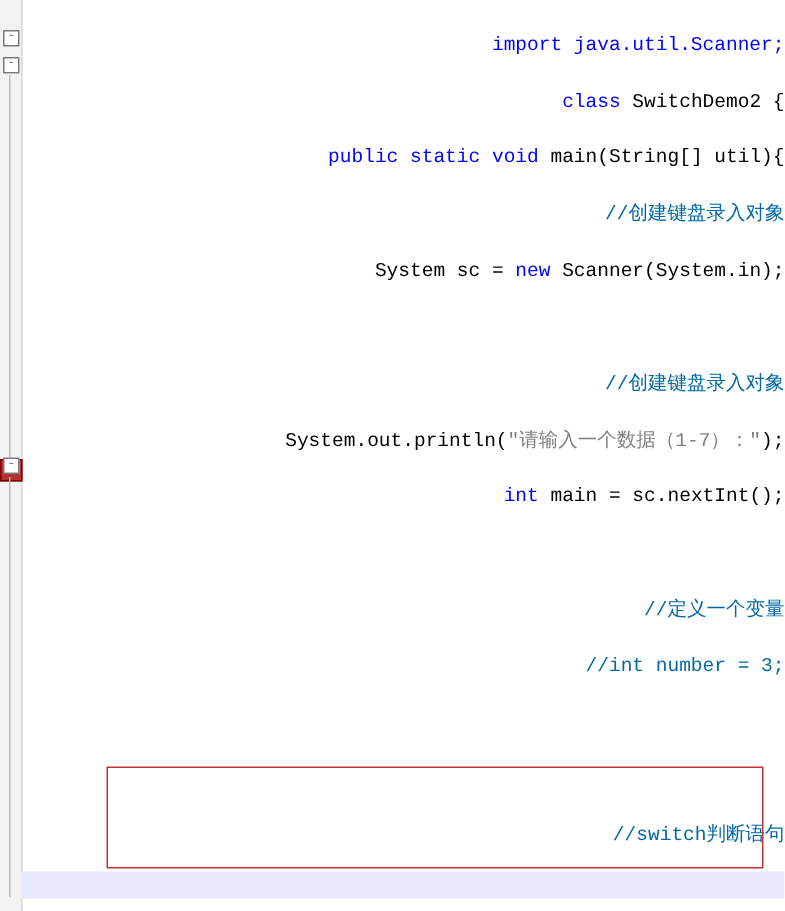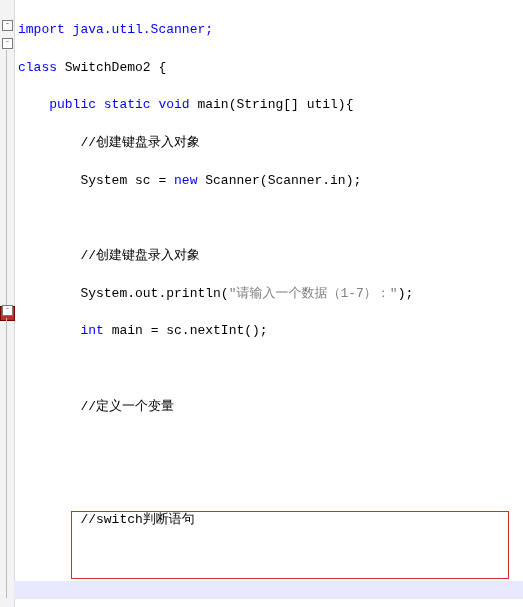--- a/index.html
+++ b/index.html
@@ -48,63 +48,64 @@
     background: #b73030;
     border: 1px solid #7a0000;
   }
   .code {
     margin-left: 18px;
     padding: 2px 0;
     white-space: pre;
   }
   .kw   { color: #0000ff; }
   .str  { color: #808080; }
-  .cmt  { color: #000000; }
+  .cmt  { color: #0369a1; }
 
   .highlight-box {
     position: absolute;
     border: 1px solid #c83232;
     pointer-events: none;
   }
   .caret-line {
     position: absolute;
     background: #e8e8ff;
     left: 14px;
     right: 0;
     height: 18px;
     pointer-events: none;
   }
-  .line { display: block; min-height: 18.8px; }
+  .line { display: block; min-height: 18.8px; text-align: right; }
 </style>
 </head>
 <body>
 
 <div class="gutter">
   <div class="fold" style="top:20px">-</div>
   <div class="fold" style="top:38px">-</div>
   <div class="fold-line" style="top:50px;height:260px"></div>
   <div class="bp" style="top:306px"></div>
   <div class="fold" style="top:305px">-</div>
   <div class="fold-line" style="top:318px;height:280px"></div>
 </div>
 
 <div class="caret-line" style="top:581px"></div>
 
 <div class="code">
 <span class="line"><span class="kw">import java.util.Scanner;</span></span>
 <span class="line"><span class="kw">class</span><span> SwitchDemo2 {</span></span>
 <span class="line"><span class="kw">    public static void</span><span> main(String[] util){</span></span>
 <span class="line"><span class="cmt">        //创建键盘录入对象</span></span>
-<span class="line"><span>        System sc = </span><span class="kw">new</span><span> Scanner(Scanner.in);</span></span>
+<span class="line"><span>        System sc = </span><span class="kw">new</span><span> Scanner(System.in);</span></span>
 <span class="line"><span></span></span>
 <span class="line"><span class="cmt">        //创建键盘录入对象</span></span>
 <span class="line"><span>        System.out.println(</span><span class="str">"请输入一个数据（1-7）："</span><span>);</span></span>
 <span class="line"><span class="kw">        int</span><span> main = sc.nextInt();</span></span>
 <span class="line"><span></span></span>
 <span class="line"><span class="cmt">        //定义一个变量</span></span>
+<span class="line"><span class="cmt">        //int number = 3;</span></span>
 <span class="line"><span></span></span>
 <span class="line"><span></span></span>
 <span class="line"><span class="cmt">        //switch判断语句</span></span>
 
 
 
 
 
 
 

